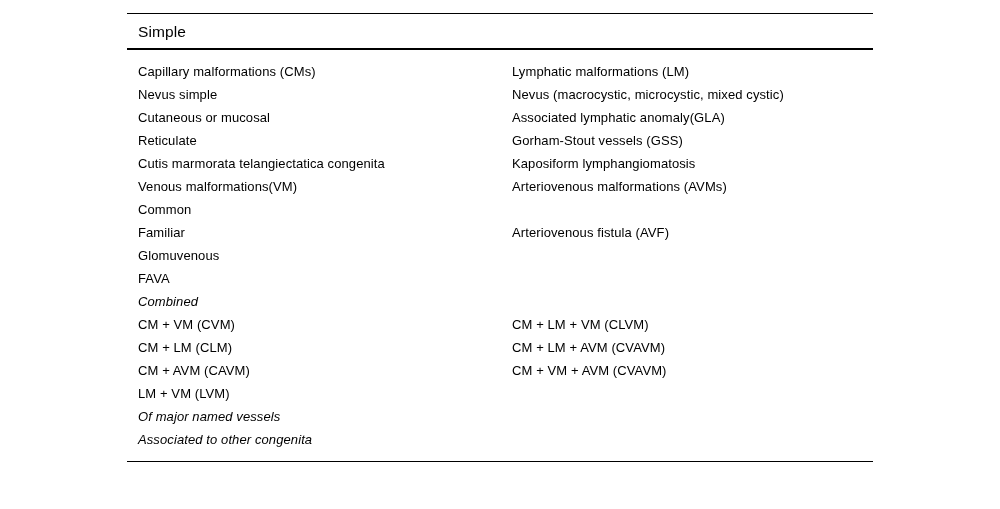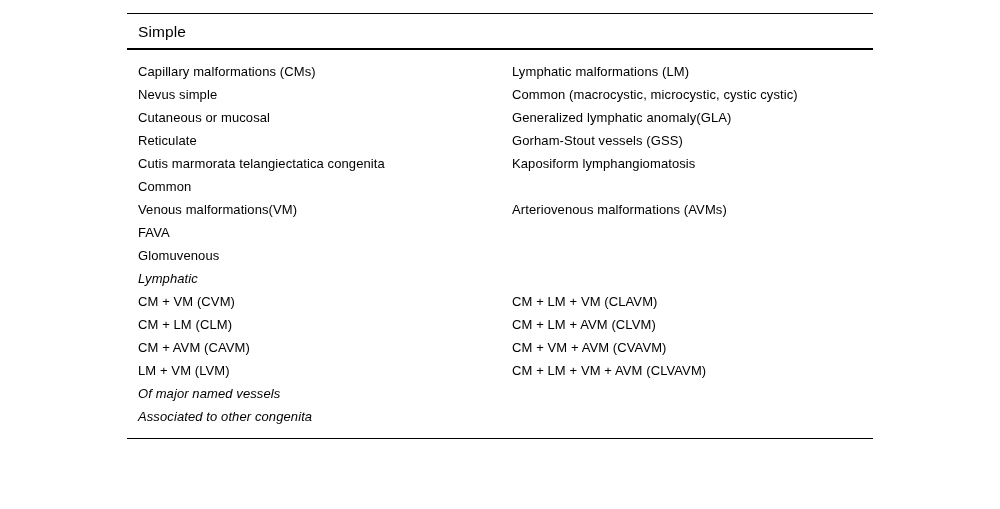--- a/index.html
+++ b/index.html
@@ -91,69 +91,72 @@
 
     <div class="rule-head"></div>
 
     <div class="body-block" id="table-body">
         <div class="row">
           <span class="c1">Capillary malformations (CMs)</span>
           <span class="c2">Lymphatic malformations (LM)</span>
         </div>
         <div class="row">
           <span class="c1">Nevus simple</span>
-          <span class="c2">Common (macrocystic, microcystic, cystic cystic)</span>
+          <span class="c2">Nevus (macrocystic, microcystic, mixed cystic)</span>
         </div>
         <div class="row">
           <span class="c1">Cutaneous or mucosal</span>
-          <span class="c2">Generalized lymphatic anomaly(GLA)</span>
+          <span class="c2">Associated lymphatic anomaly(GLA)</span>
         </div>
         <div class="row">
           <span class="c1">Reticulate</span>
           <span class="c2">Gorham-Stout vessels (GSS)</span>
         </div>
         <div class="row">
           <span class="c1">Cutis marmorata telangiectatica congenita</span>
           <span class="c2">Kaposiform lymphangiomatosis</span>
         </div>
         <div class="row">
+          <span class="c1">Venous malformations(VM)</span>
+          <span class="c2">Arteriovenous malformations (AVMs)</span>
+        </div>
+        <div class="row">
           <span class="c1">Common</span>
           <span class="c2"></span>
         </div>
         <div class="row">
-          <span class="c1">Venous malformations(VM)</span>
-          <span class="c2">Arteriovenous malformations (AVMs)</span>
+          <span class="c1">Familiar</span>
+          <span class="c2">Arteriovenous fistula (AVF)</span>
+        </div>
+        <div class="row">
+          <span class="c1">Glomuvenous</span>
+          <span class="c2"></span>
         </div>
         <div class="row">
           <span class="c1">FAVA</span>
           <span class="c2"></span>
         </div>
         <div class="row">
-          <span class="c1">Glomuvenous</span>
-          <span class="c2"></span>
-        </div>
-        <div class="row">
-          <span class="c1 italic">Lymphatic</span>
+          <span class="c1 italic">Combined</span>
           <span class="c2"></span>
         </div>
         <div class="row">
           <span class="c1">CM  +  VM (CVM)</span>
-          <span class="c2">CM  +  LM  +  VM (CLAVM)</span>
+          <span class="c2">CM  +  LM  +  VM (CLVM)</span>
         </div>
         <div class="row">
           <span class="c1">CM  +  LM (CLM)</span>
-          <span class="c2">CM  +  LM  +  AVM (CLVM)</span>
+          <span class="c2">CM  +  LM  +  AVM (CVAVM)</span>
         </div>
         <div class="row">
           <span class="c1">CM  +  AVM (CAVM)</span>
           <span class="c2">CM  +  VM  +  AVM (CVAVM)</span>
         </div>
         <div class="row">
           <span class="c1">LM  +  VM (LVM)</span>
-          <span class="c2">CM  +  LM  +  VM  +  AVM (CLVAVM)</span>
         </div>
         <div class="row">
           <span class="c1 italic">Of major named vessels</span>
           <span class="c2"></span>
         </div>
         <div class="row">
           <span class="c1 italic">Associated to other congenita</span>
           <span class="c2"></span>
         </div>
       </div>

